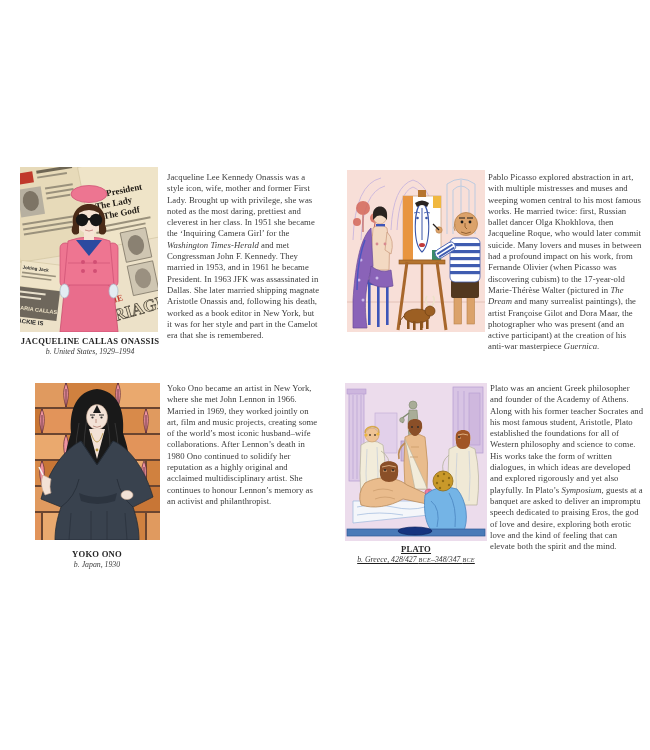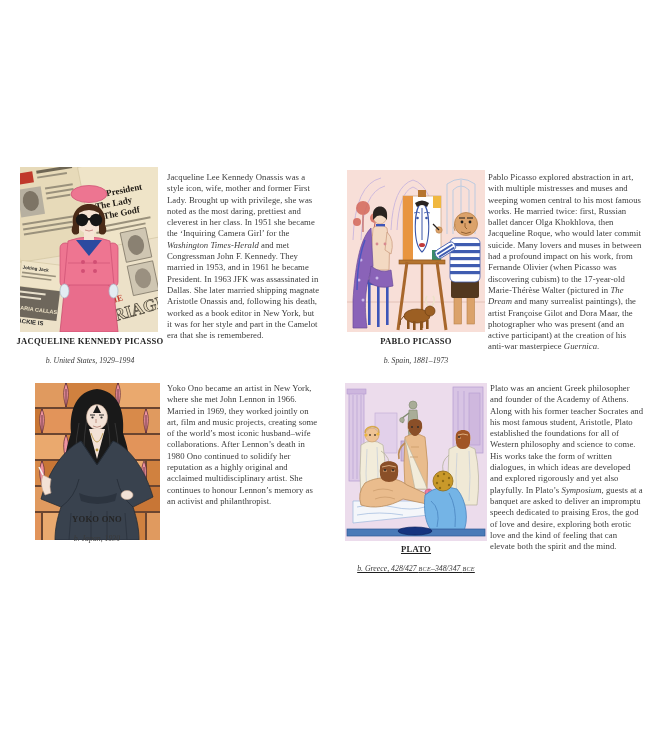--- a/index.html
+++ b/index.html
@@ -8,21 +8,21 @@
     font-family:"Liberation Serif",serif;
   }
   .illust{position:absolute;}
   .illust svg{display:block;}
   .caption{position:absolute;text-align:center;color:#1f1f1f;}
   .caption .name{
     font-size:8.6px;letter-spacing:0.25px;font-weight:600;line-height:10px;
     color:#242424;white-space:nowrap;
   }
   .caption .dates{
-    font-style:italic;font-size:7.8px;line-height:9.5px;color:#3a3a3a;margin-top:10px;white-space:nowrap;
+    font-style:italic;font-size:7.8px;line-height:9.5px;color:#3a3a3a;margin-top:1px;white-space:nowrap;
   }
   .bio{
     position:absolute;font-size:8.7px;line-height:11.3px;color:#3c3c3c;
     text-align:left;letter-spacing:0.05px;
   }
   .bio i{font-style:italic;}
   .sc{font-size:78%;letter-spacing:0.3px;}
 </style>
 </head>
 <body>
@@ -353,28 +353,24 @@
         <circle cx="95" cy="105" r="1.2" fill="#8f6a14"></circle>
       </g>
       <g>
         <rect x="2" y="146" width="138" height="7" fill="#4a7ab8" stroke="#2f5a94" stroke-width="0.7"></rect>
         <ellipse cx="70" cy="148" rx="17" ry="4" fill="#16337f" stroke="#0e2460" stroke-width="0.7"></ellipse>
       </g>
     </svg>
   </div>
 
   <div class="caption" style="left:4px;top:336px;width:172px;">
-    <div class="name">JACQUELINE KENNEDY PICASSO</div>
+    <div class="name">JACQUELINE CALLAS ONASSIS</div>
     <div class="dates">b. United States, 1929–1994</div>
   </div>
-  <div class="caption" style="left:332px;top:336px;width:168px;">
-    <div class="name">PABLO PICASSO</div>
-    <div class="dates">b. Spain, 1881–1973</div>
-  </div>
-  <div class="caption" style="left:22px;top:514px;width:150px;">
+  <div class="caption" style="left:22px;top:549px;width:150px;">
     <div class="name">YOKO ONO</div>
     <div class="dates">b. Japan, 1930</div>
   </div>
   <div class="caption" style="left:332px;top:544px;width:168px;text-decoration:underline;">
     <div class="name">PLATO</div>
     <div class="dates">b. Greece, 428/427 <span class="sc">BCE</span>–348/347 <span class="sc">BCE</span></div>
   </div>
 
   <div class="bio" style="left:167px;top:172px;width:154px;">Jacqueline Lee Kennedy Onassis was a style icon, wife, mother and former First Lady. Brought up with privilege, she was noted as the most daring, prettiest and cleverest in her class. In 1951 she became the ‘Inquiring Camera Girl’ for the <i>Washington Times-Herald</i> and met Congressman John F. Kennedy. They married in 1953, and in 1961 he became President. In 1963 JFK was assassinated in Dallas. She later married shipping magnate Aristotle Onassis and, following his death, worked as a book editor in New York, but it was for her style and part in the Camelot era that she is remembered.</div>
   <div class="bio" style="left:488px;top:172px;width:156px;">Pablo Picasso explored abstraction in art, with multiple mistresses and muses and weeping women central to his most famous works. He married twice: first, Russian ballet dancer Olga Khokhlova, then Jacqueline Roque, who would later commit suicide. Many lovers and muses in between had a profound impact on his work, from Fernande Olivier (when Picasso was discovering cubism) to the 17-year-old Marie-Thérèse Walter (pictured in <i>The Dream</i> and many surrealist paintings), the artist Françoise Gilot and Dora Maar, the photographer who was present (and an active participant) at the creation of his anti-war masterpiece <i>Guernica</i>.</div>

